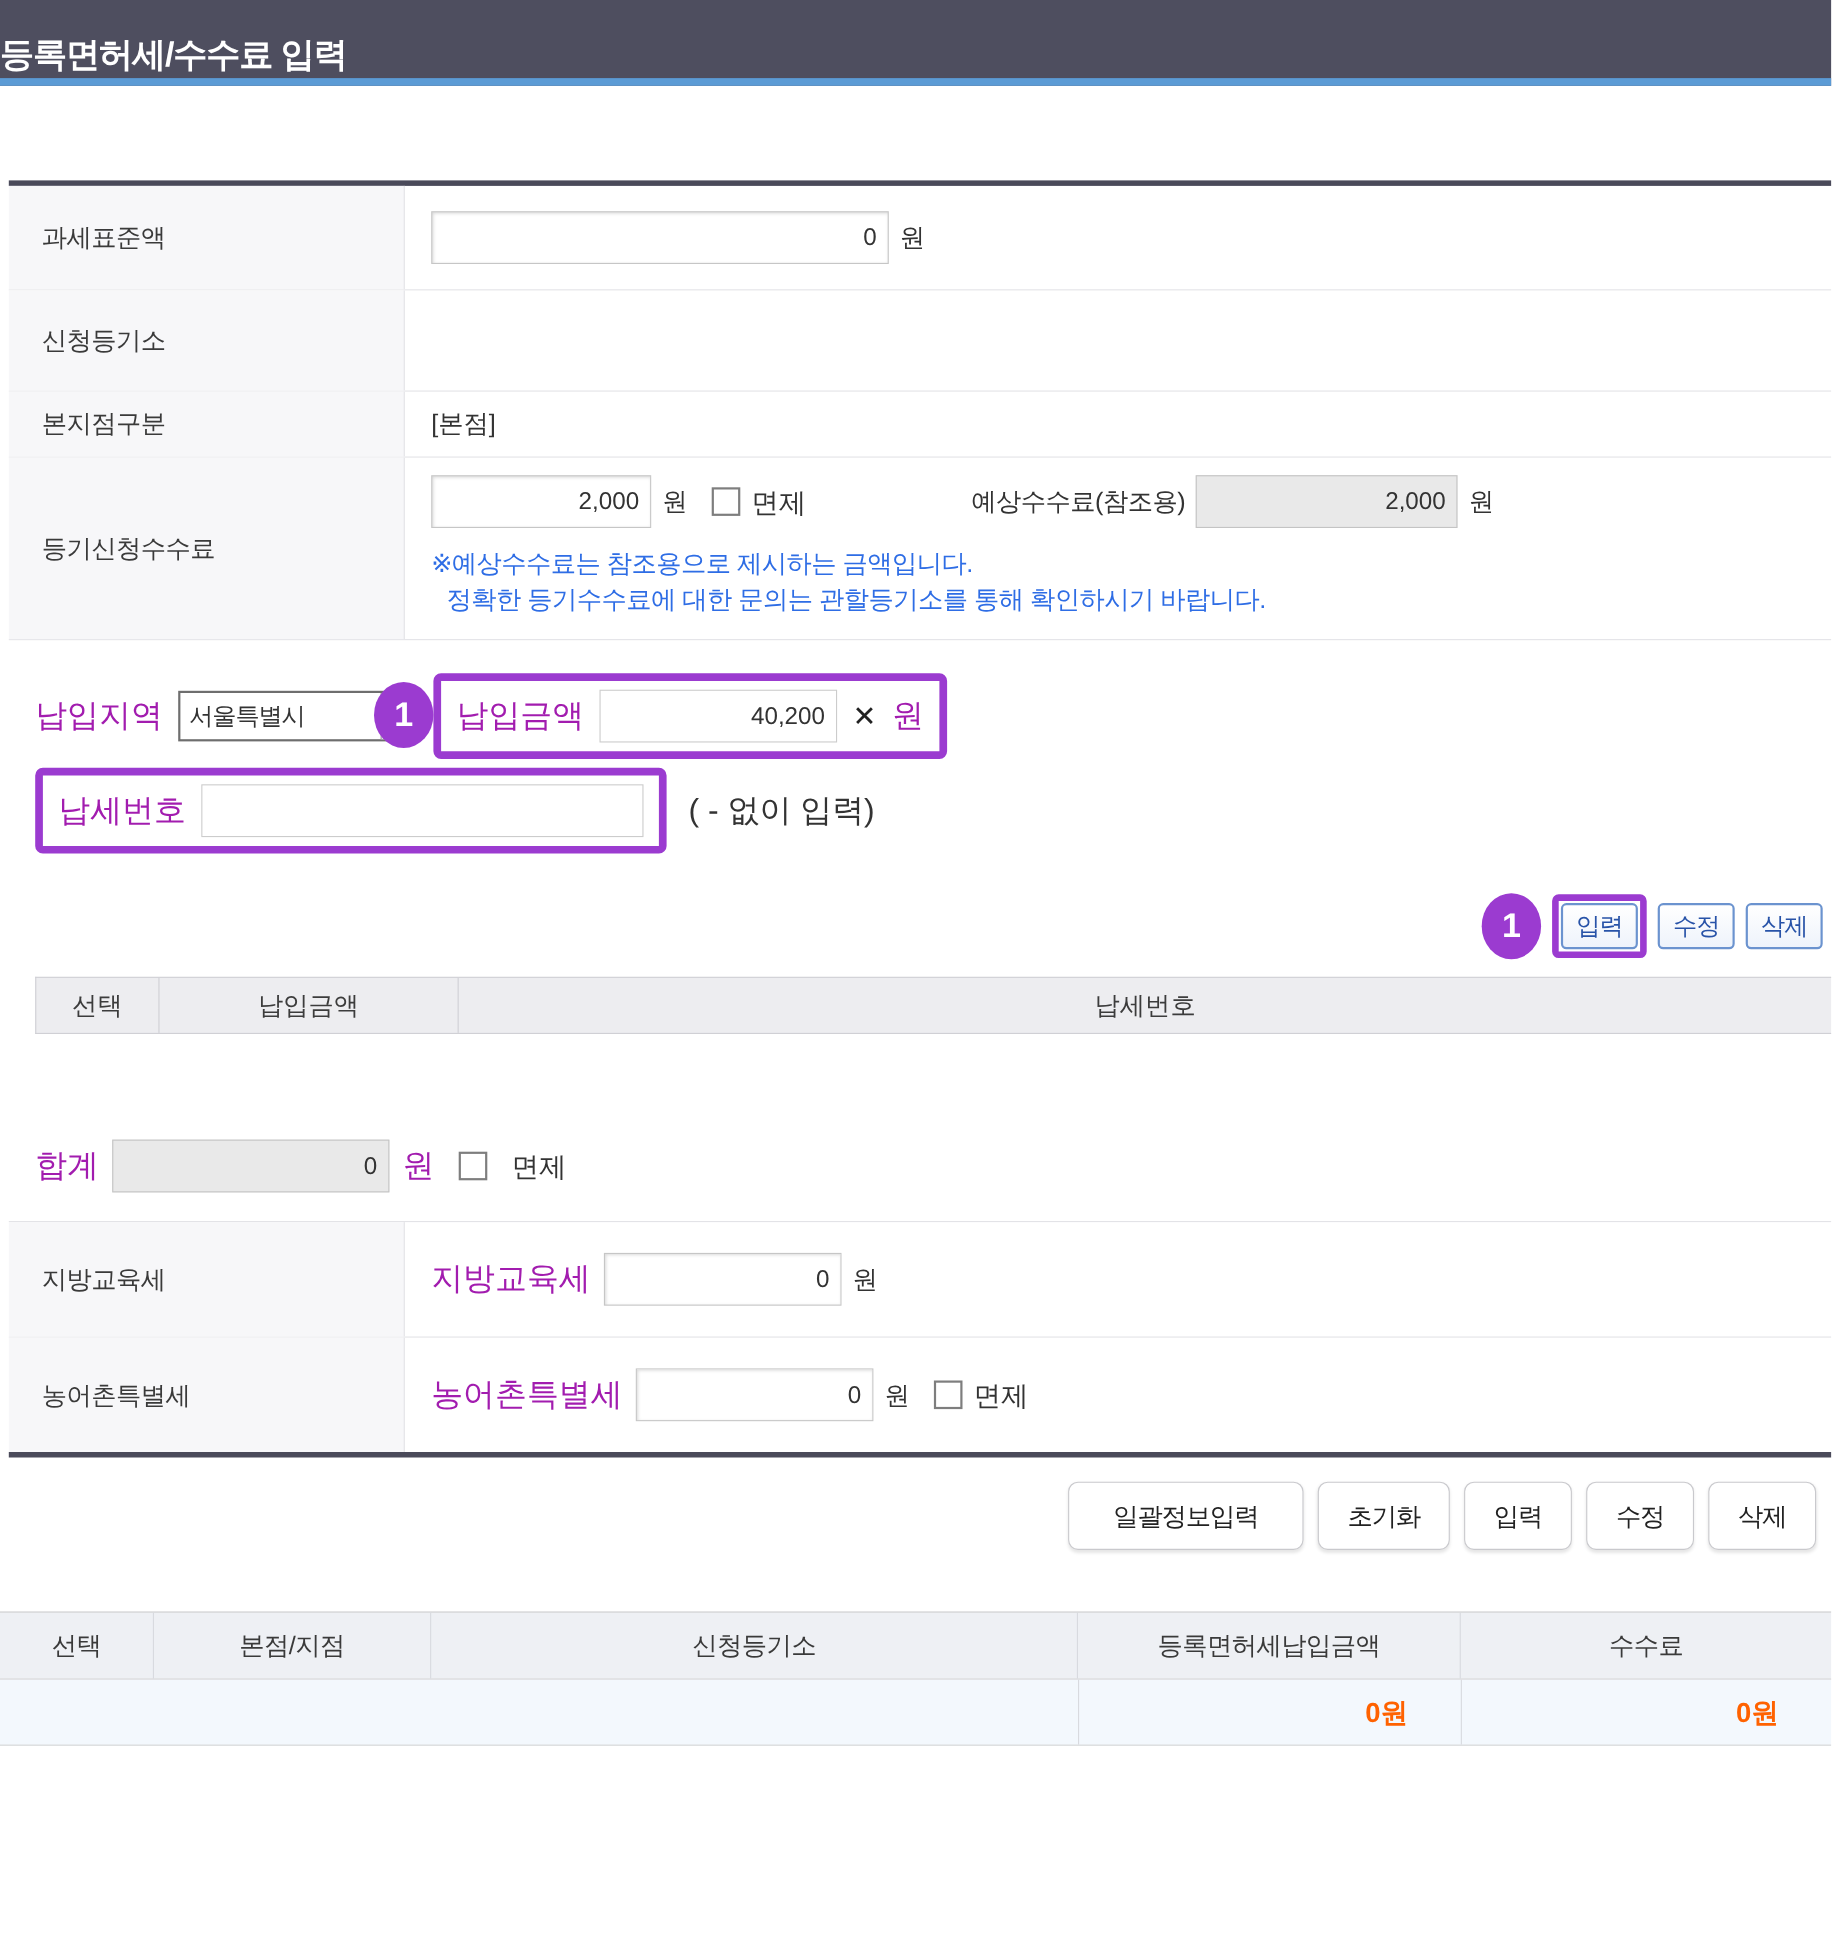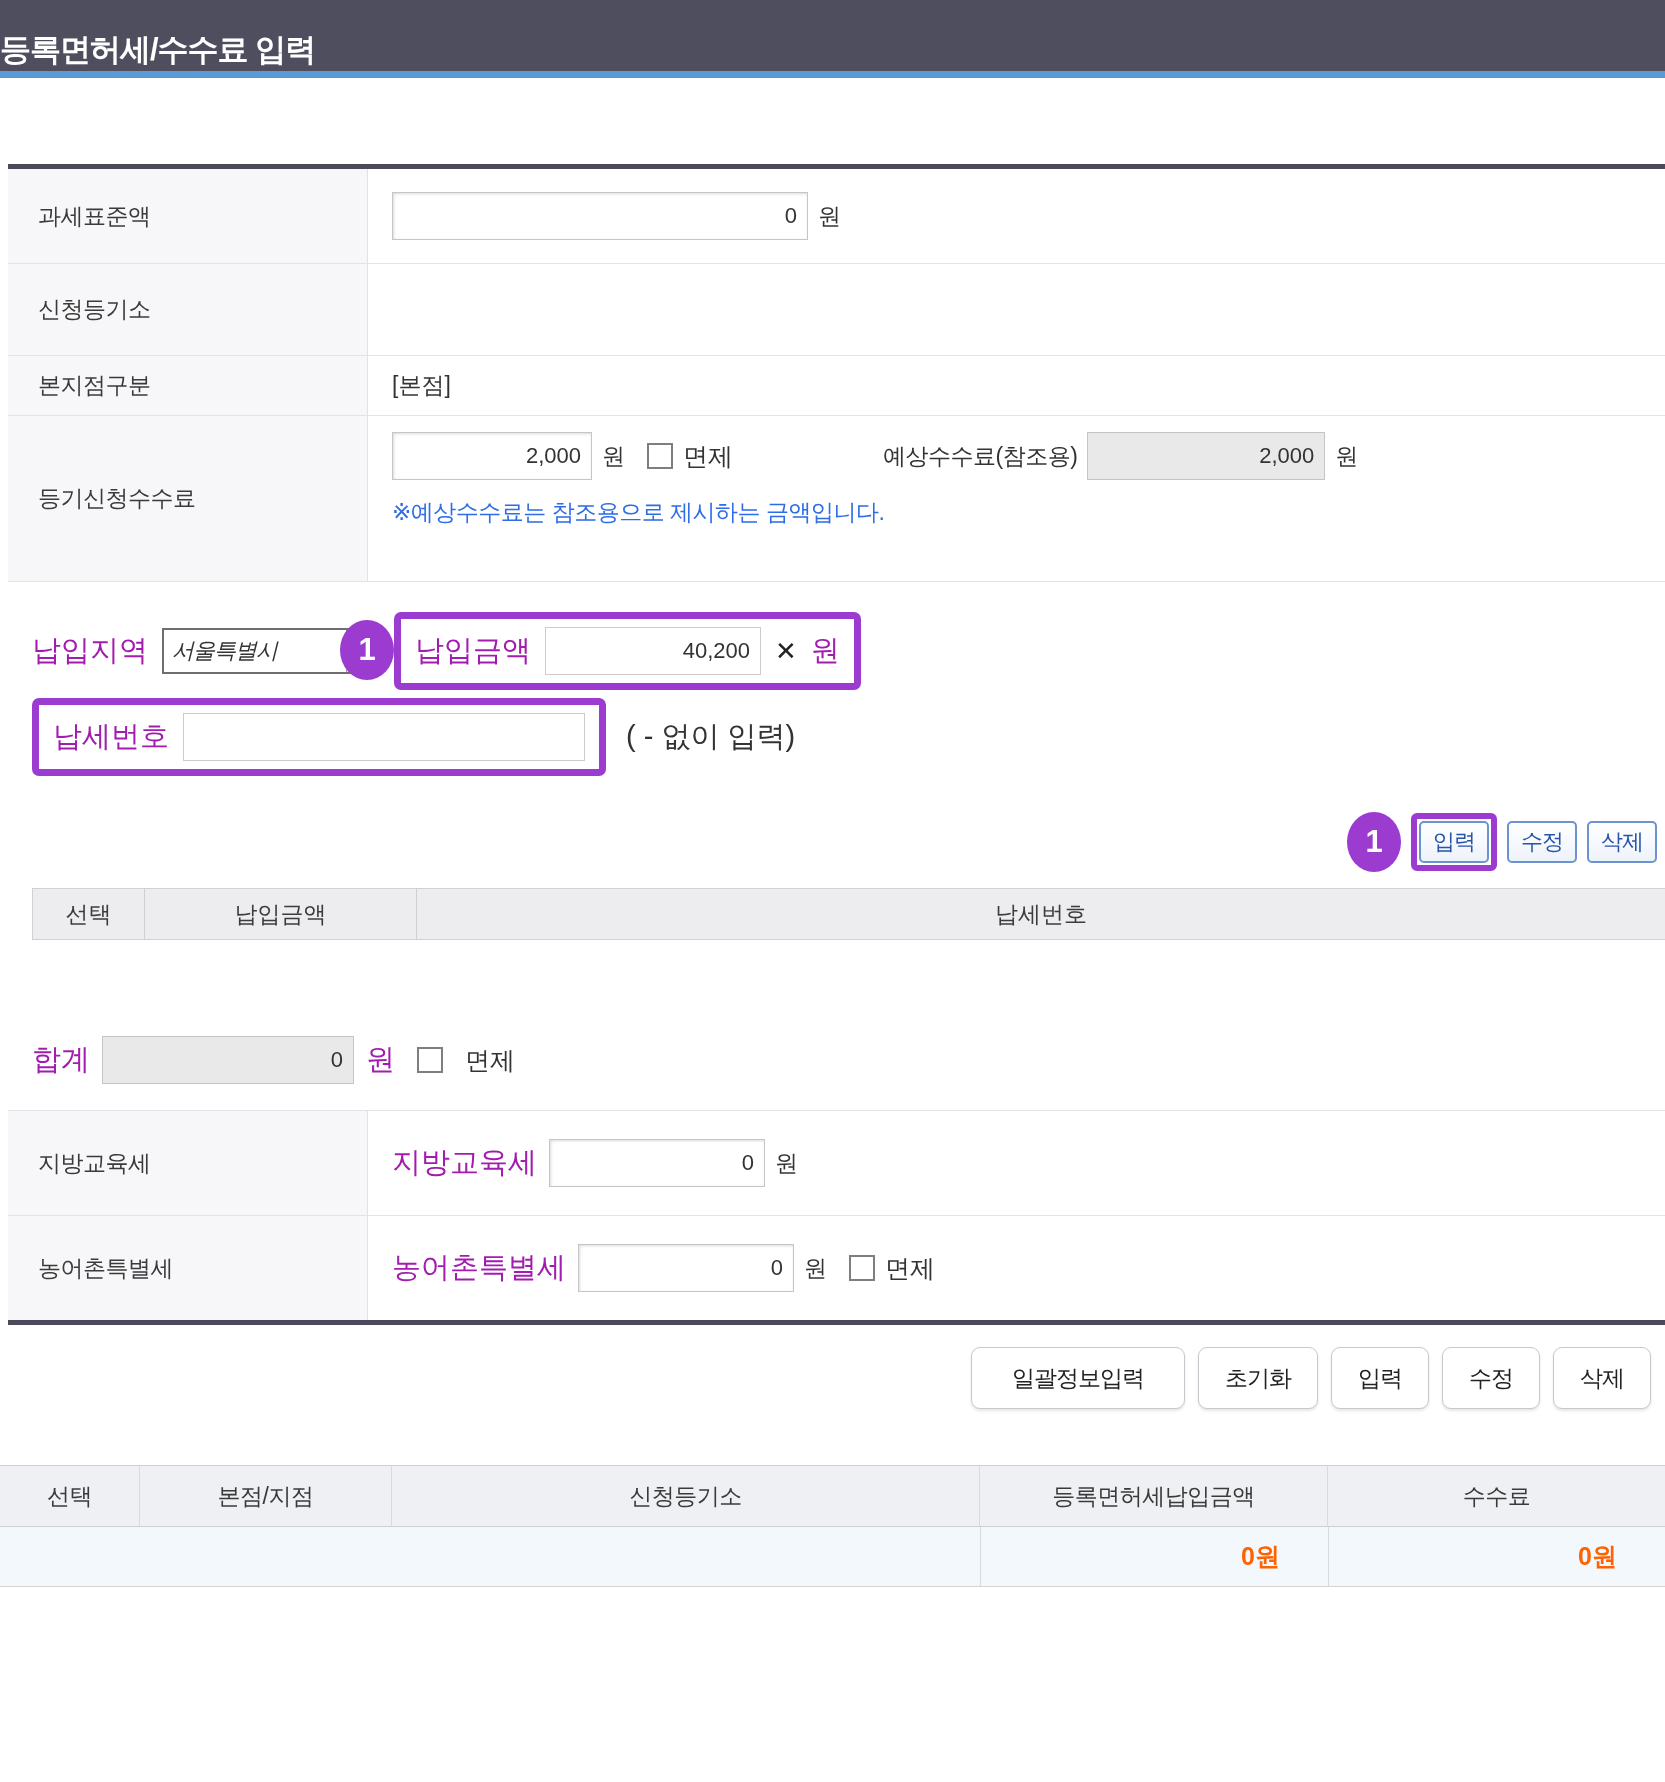--- a/index.html
+++ b/index.html
@@ -75,21 +75,21 @@
   .fee-content{padding:16px 0 14px 24px;}
   .fee-line1{display:flex; align-items:center;}
   .fee-estimate-label{margin-left:150px; font-size:23px; letter-spacing:-0.5px;}
   .blue-note{margin-top:16px; font-size:23px; color:var(--note-blue); line-height:33px; letter-spacing:-0.5px;}
   .blue-note .l2{padding-left:14px;}
 
   
   .lt-content{padding:0 0 26px 24px;}
   .lt-row-a{display:flex; align-items:center; margin-top:30px;}
   .combo-wrap{position:relative; margin-left:14px;}
-  .combo-small{width:218px;font-style:italic;}
+  .combo-small{width:218px;}
   .badge{
     width:54px; height:60px; border-radius:50%;
     background:var(--accent-purple); color:#fff;
     font-size:31px; font-weight:bold;
     display:flex; align-items:center; justify-content:center;
     flex:none;
   }
   .badge-on-combo{position:absolute; right:-14px; top:-8px;}
   .pgroup{
     border:7px solid var(--accent-purple); border-radius:7px;
@@ -195,20 +195,21 @@
           <input class="inp" style="width: 200px;" type="text" value="2,000">
           <span class="unit">원</span>
           <input class="chk" type="checkbox" style="">
           <span class="chk-label">면제</span>
           <span class="fee-estimate-label">예상수수료(참조용)</span>
           <input class="inp-disabled" style="width: 238px; margin-left: 10px;" type="text" disabled="" value="2,000">
           <span class="unit">원</span>
         </div>
         <div class="blue-note">
           <div>※예상수수료는 참조용으로 제시하는 금액입니다.</div>
+          <div class="l2">정확한 등기수수료에 대한 문의는 관할등기소를 통해 확인하시기 바랍니다.</div>
         </div>
       </div>
     </div>
 
     <div class="frow" style="min-height:458px;">
       <div class="fc lt-content">
 
         <div class="lt-row-a">
           <span class="field-label">납입지역</span>
           <div class="combo-wrap">

